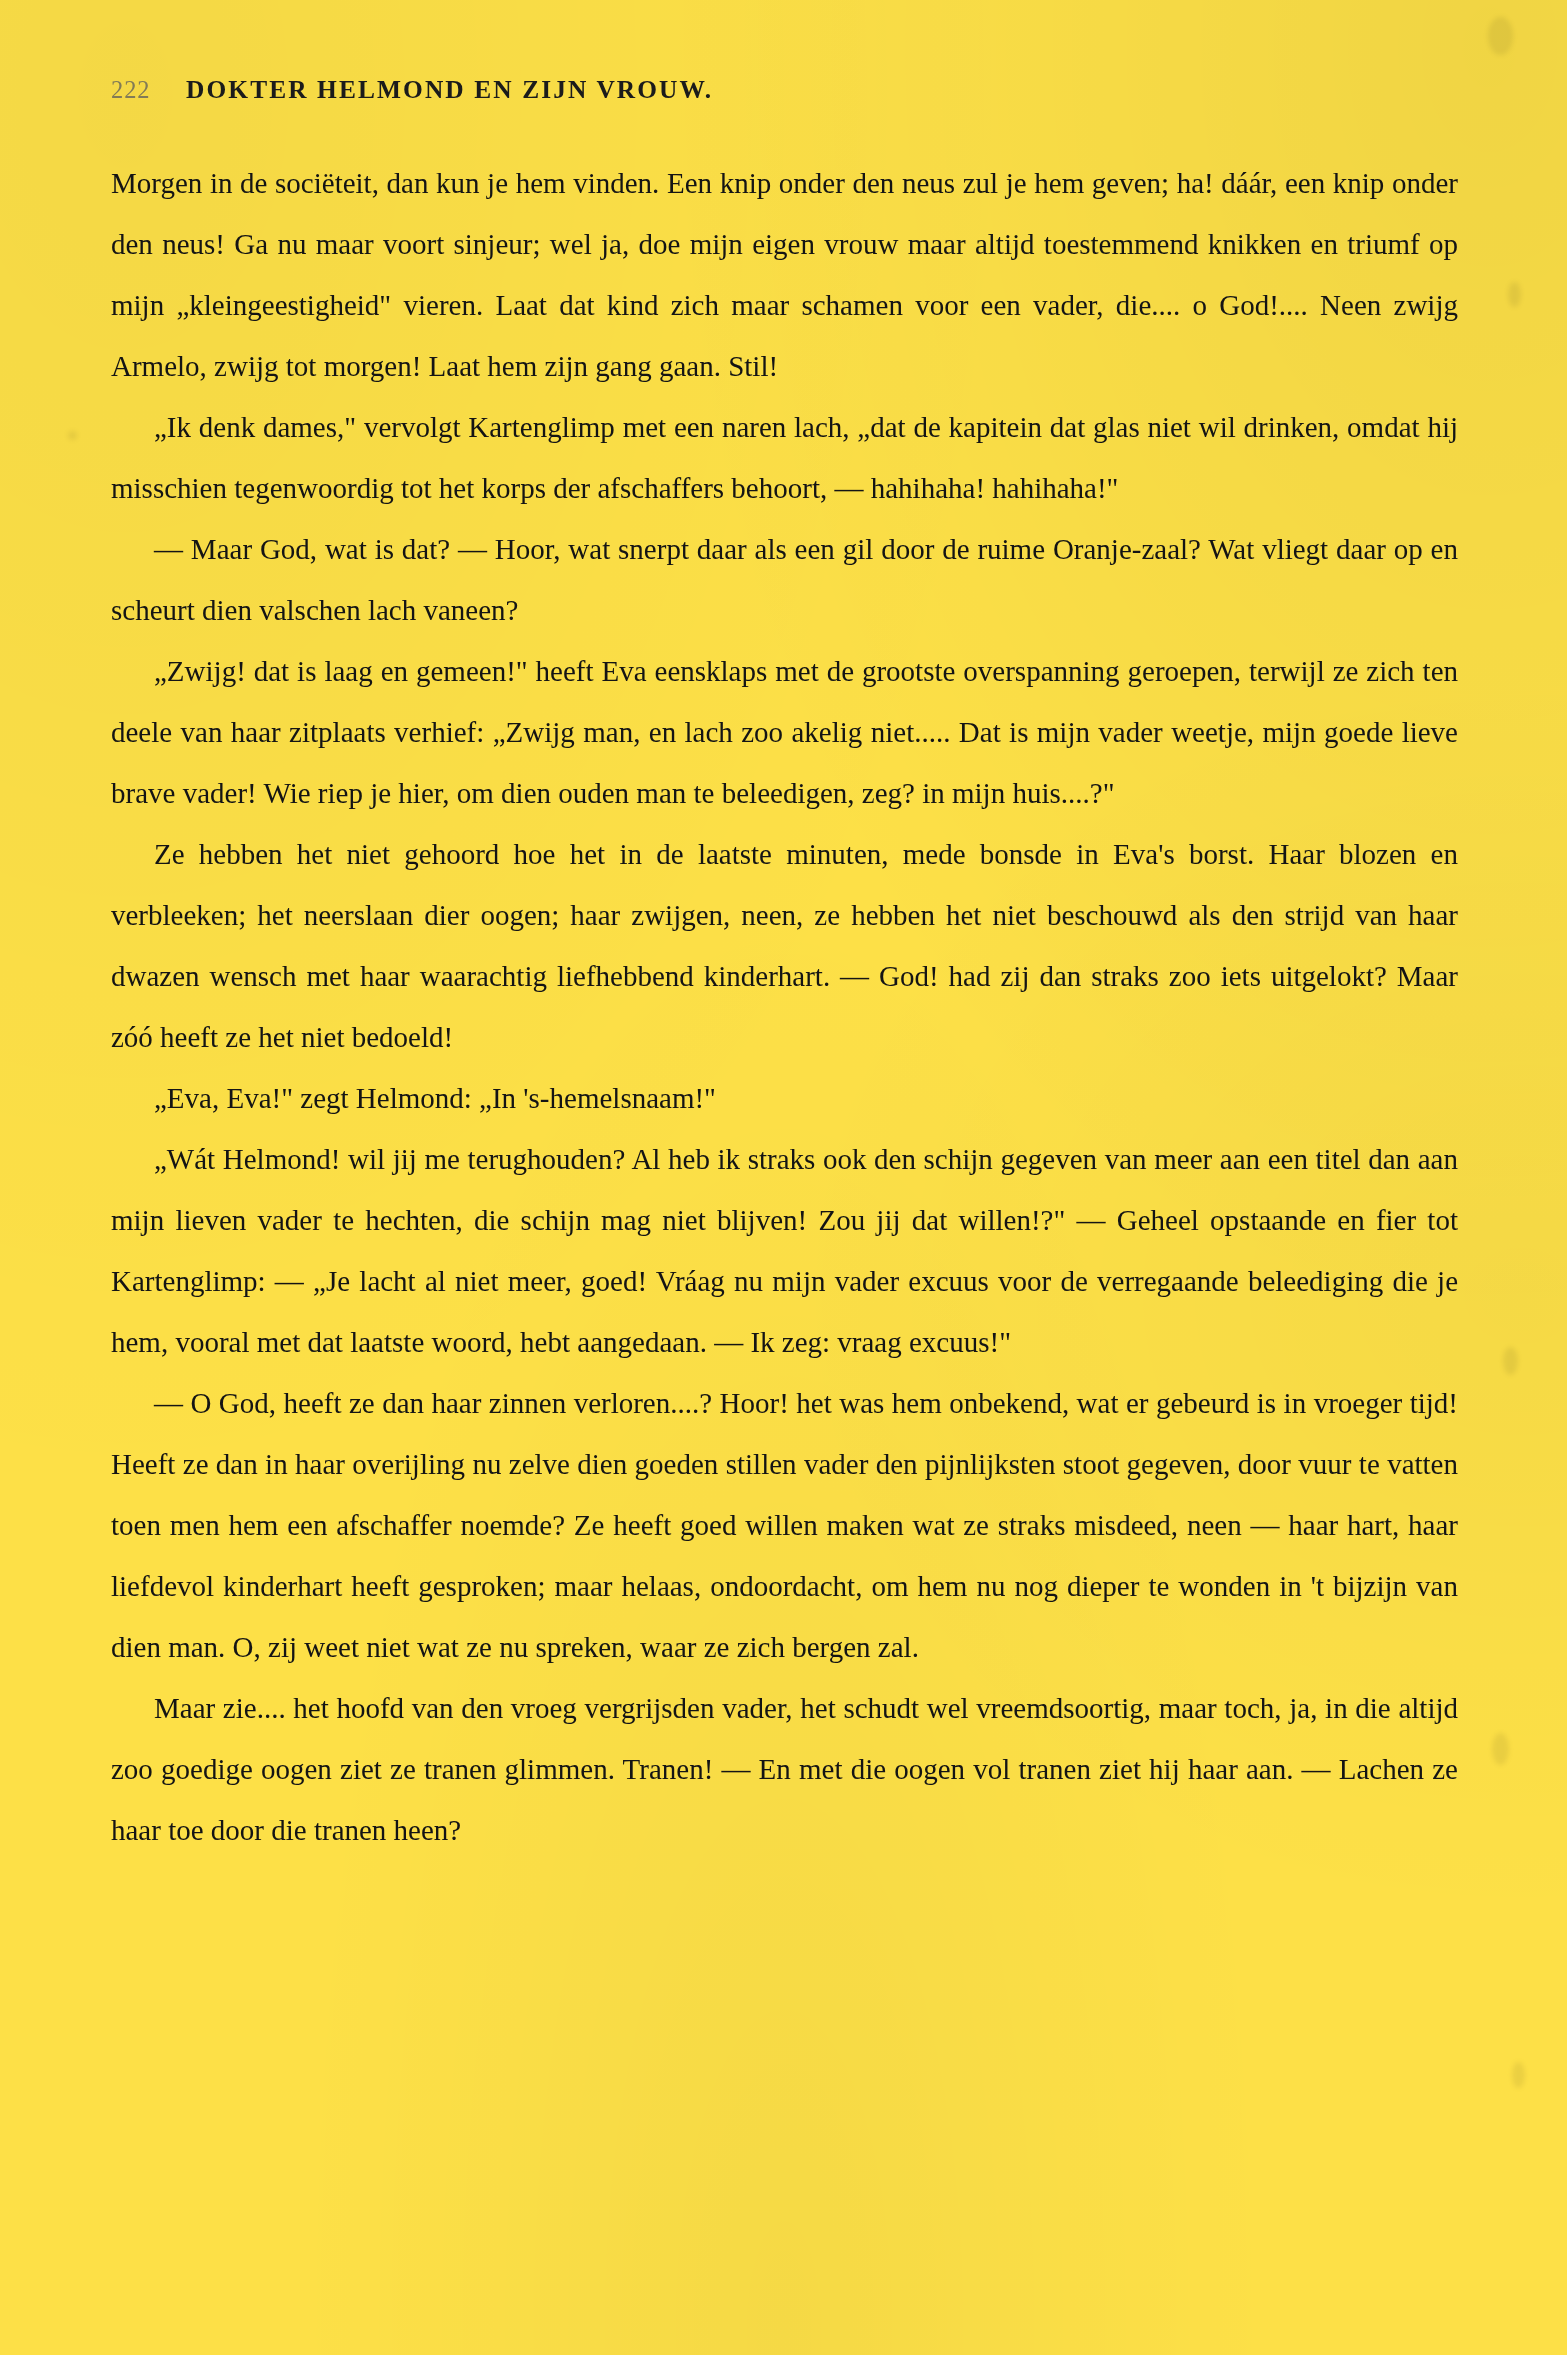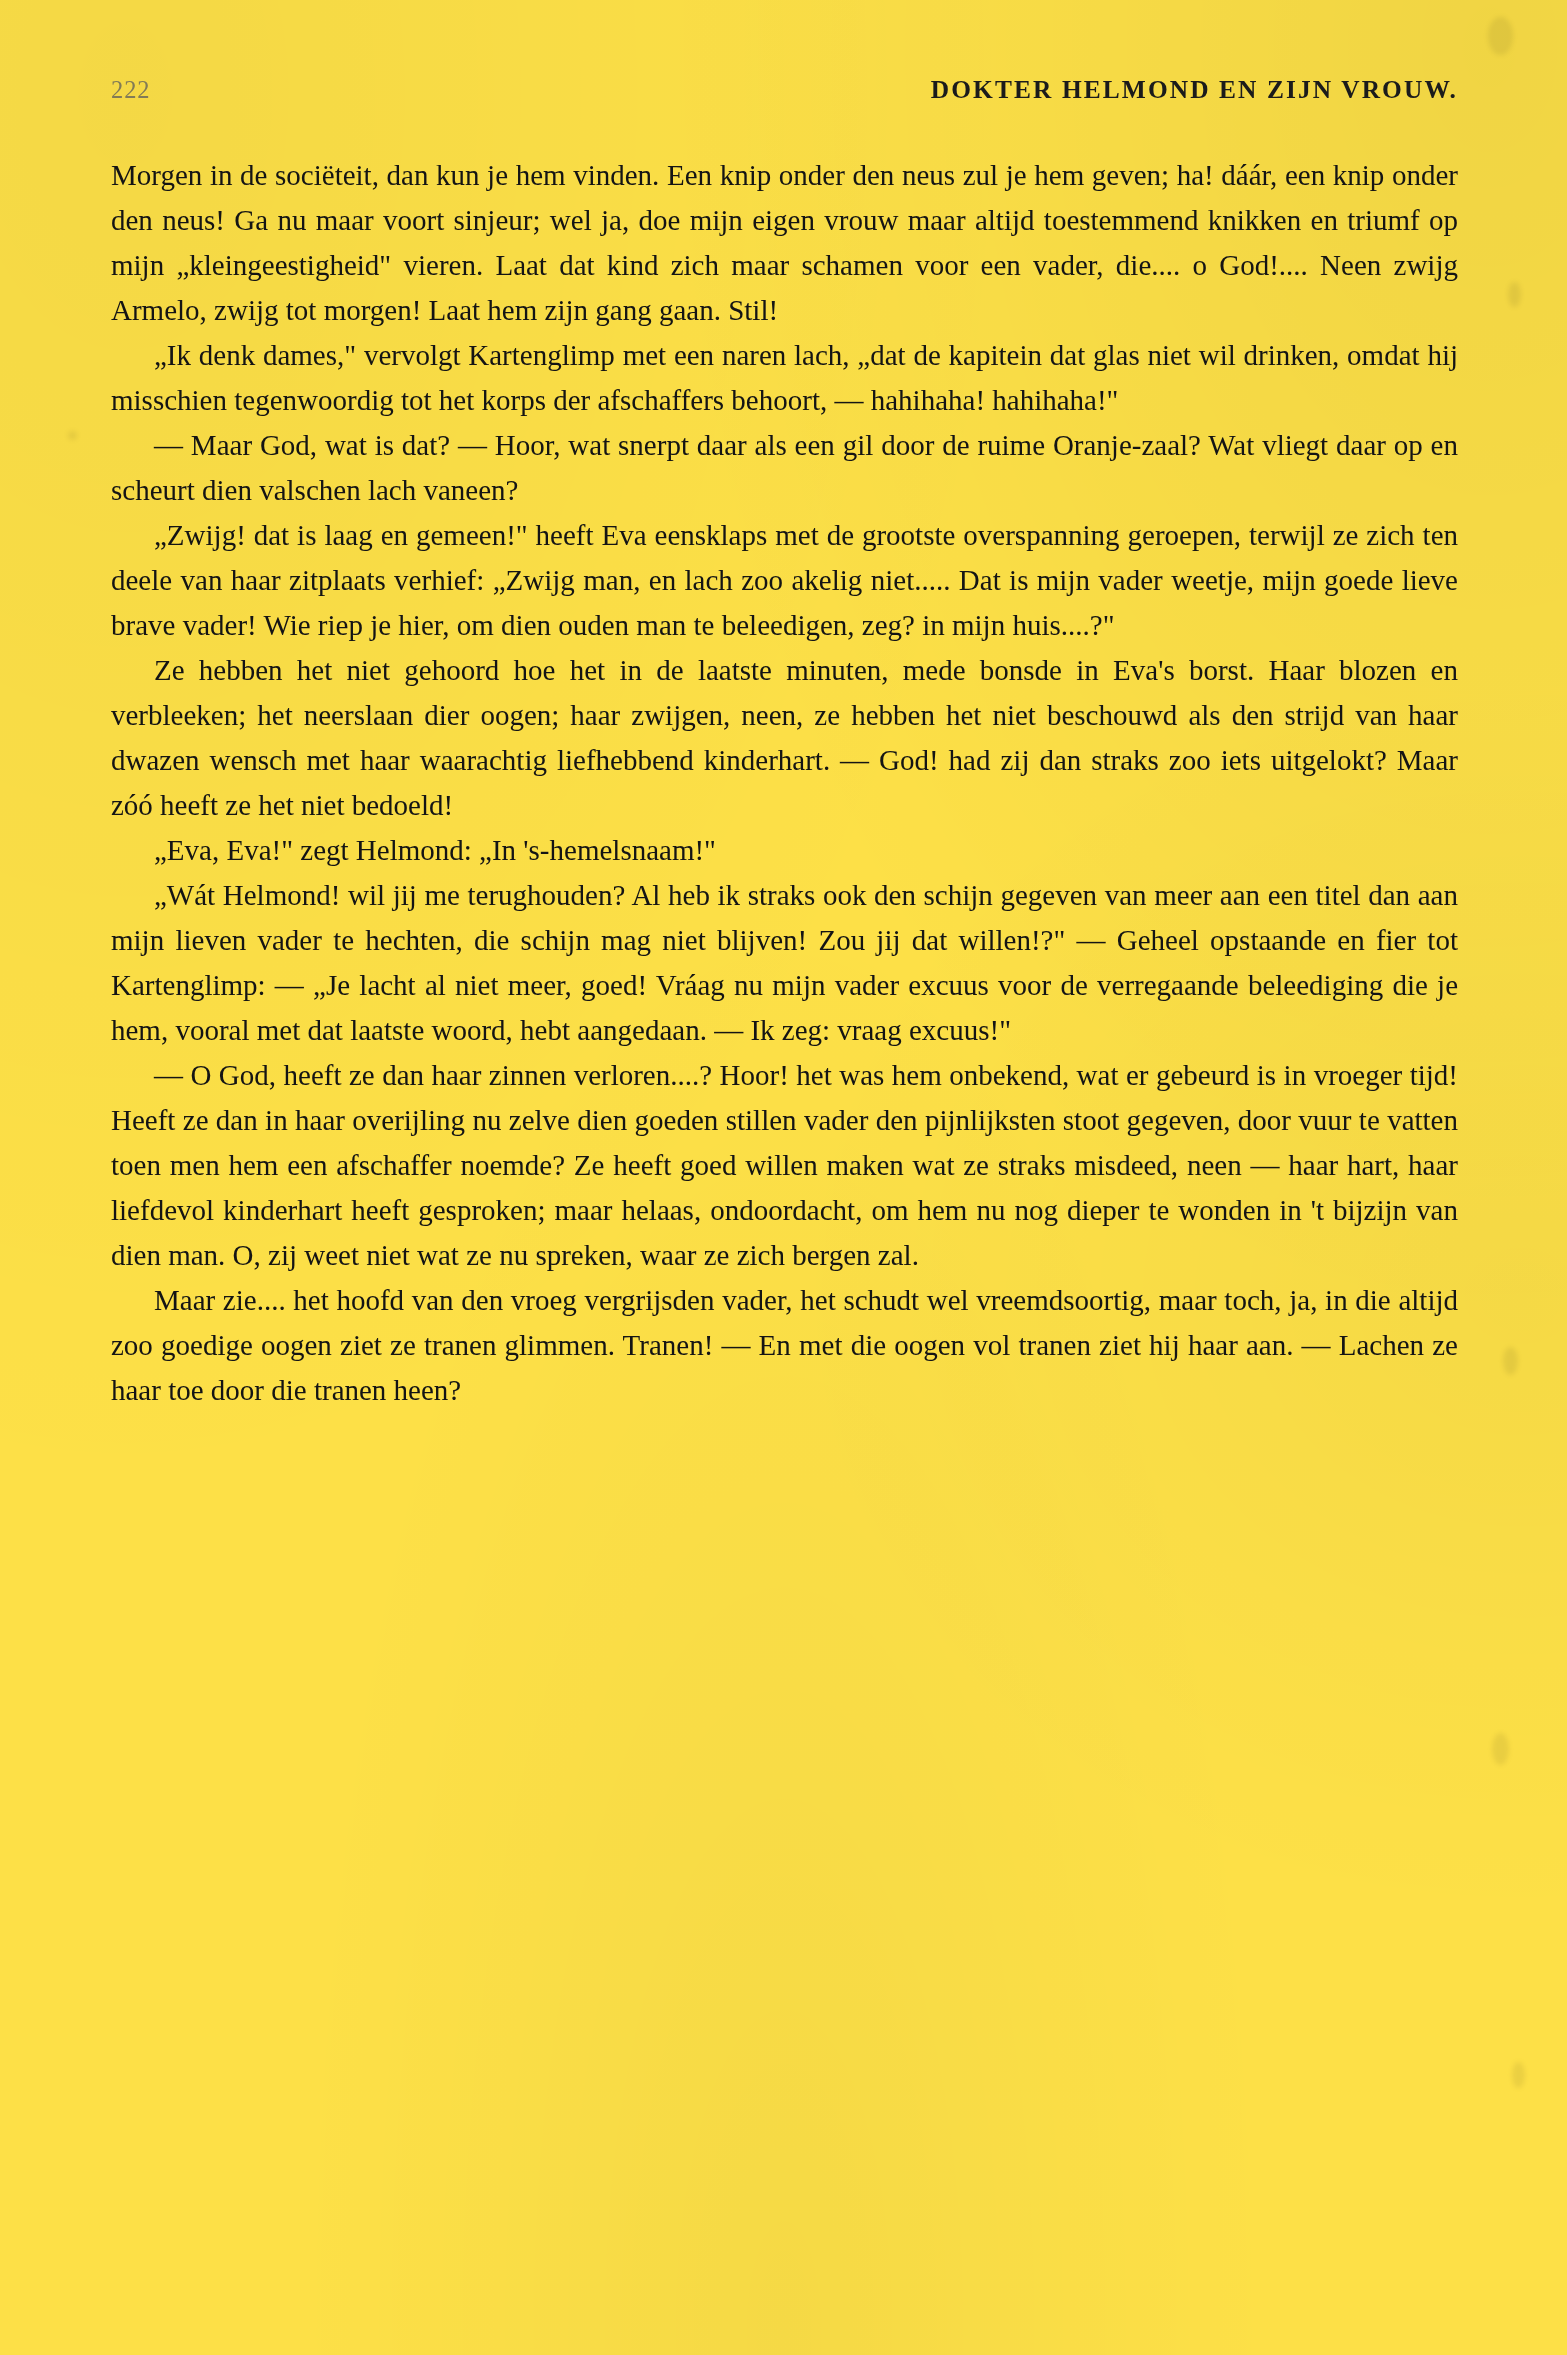--- a/index.html
+++ b/index.html
@@ -46,30 +46,30 @@
   .folio {
     font-family: "Liberation Serif", serif;
     font-size: 24.5px;
     letter-spacing: 0.9px;
     color: #5c5c5c;
     width: 188px;
     opacity: .75;
   }
   .running-head {
     flex: 1;
-    text-align: right;
+    text-align: left;
     font-size: 25.4px;
     letter-spacing: 2.1px;
     font-weight: 700;
     color: #1b1b1b;
     margin-left: -113px;
   }
   .body-text {
     font-size: 29px;
-    line-height: 45px;
+    line-height: 61px;
     text-align: justify;
     text-justify: inter-word;
     color: #141414;
   }
   .body-text p {
     margin: 0;
   }
   .p-indent {
     text-indent: 43px;
   }

